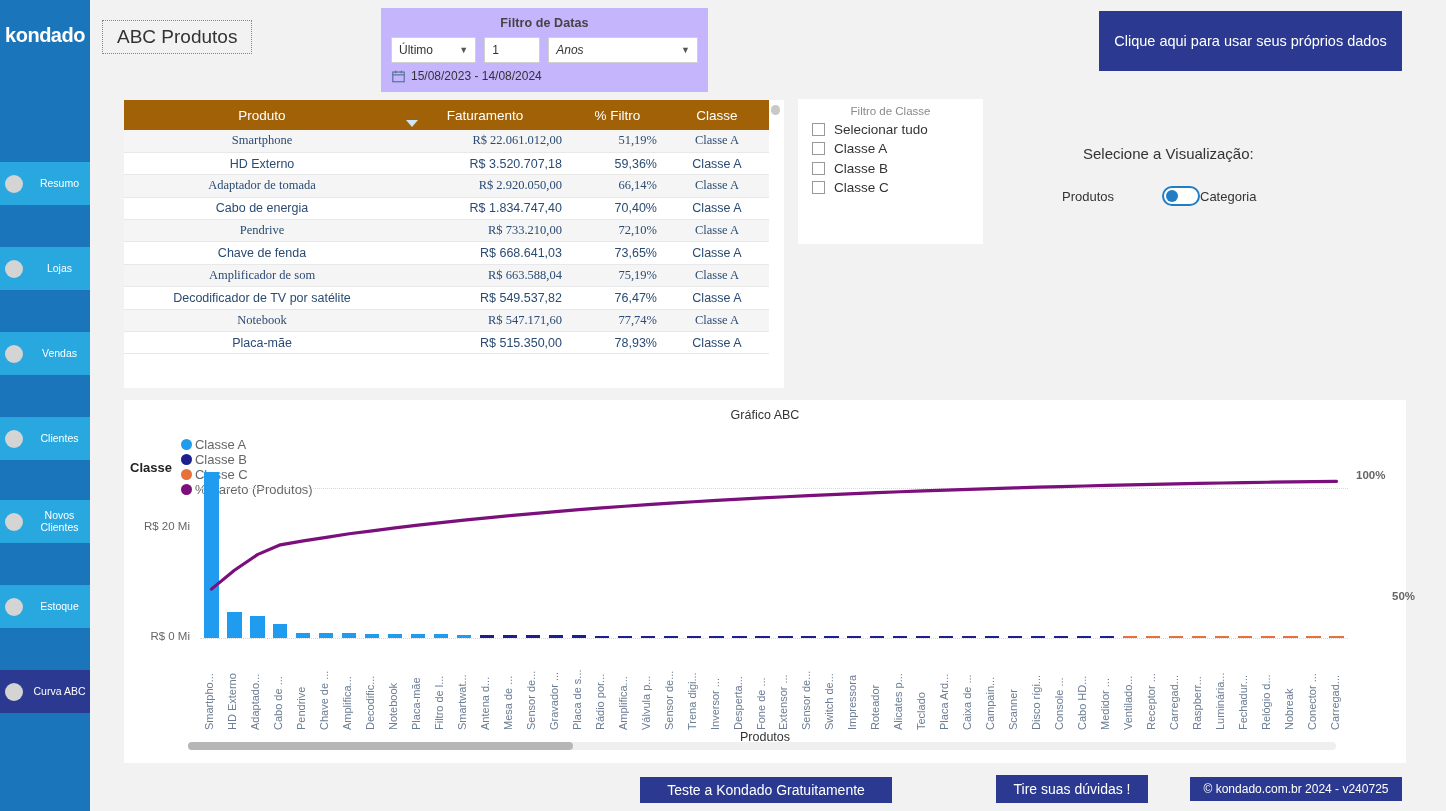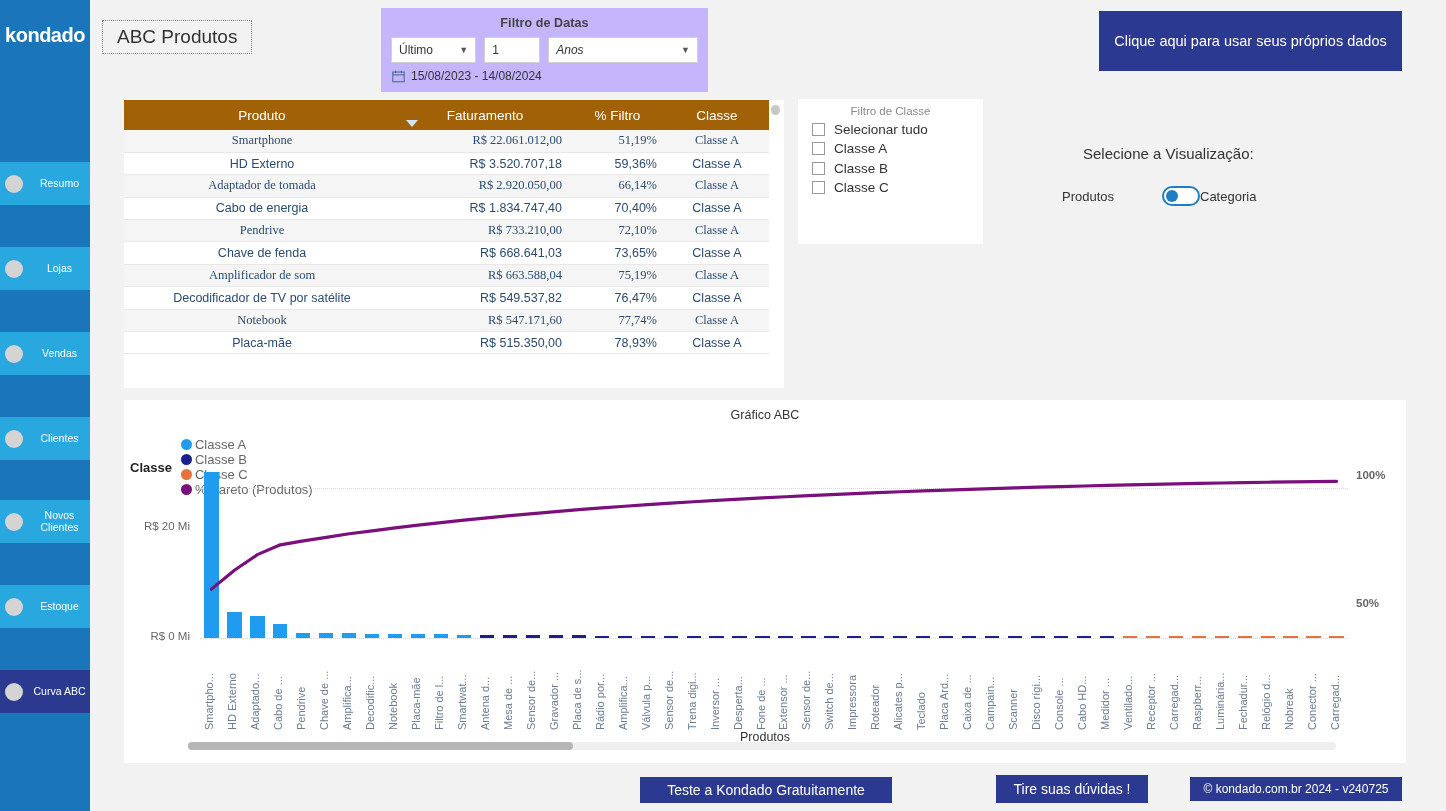--- a/index.html
+++ b/index.html
@@ -425,21 +425,21 @@
         </span>
       </span>
   </div>
 
   <div id="y-labels">
       <div class="y-lab" style="top: 79.5652px; margin-top: 40px;">R$ 20 Mi</div>
       <div class="y-lab" style="top: 230px;">R$ 0 Mi</div>
     </div>
   <div id="y2-labels">
       <div class="y2-lab" style="top: 68.5333px;">100%</div>
-      <div class="y2-lab" style="top: 197px;">50%</div>
+      <div class="y2-lab" style="top: 190px; margin-left: 36px;">50%</div>
     </div>
 
   <div id="plot">
     <div id="grid">
         <div class="grid-line" style="top: 22.5652px;"></div>
         <div class="grid-line" style="top: 173px;"></div>
       </div>
     <div id="bars">
         <div class="bar" style="left: 4.3624px; width: 14.2352px; height: 165.937px; background: rgb(31, 156, 240);"></div>
         <div class="bar" style="left: 27.3224px; width: 14.2352px; height: 26.4818px; background: rgb(31, 156, 240);"></div>

